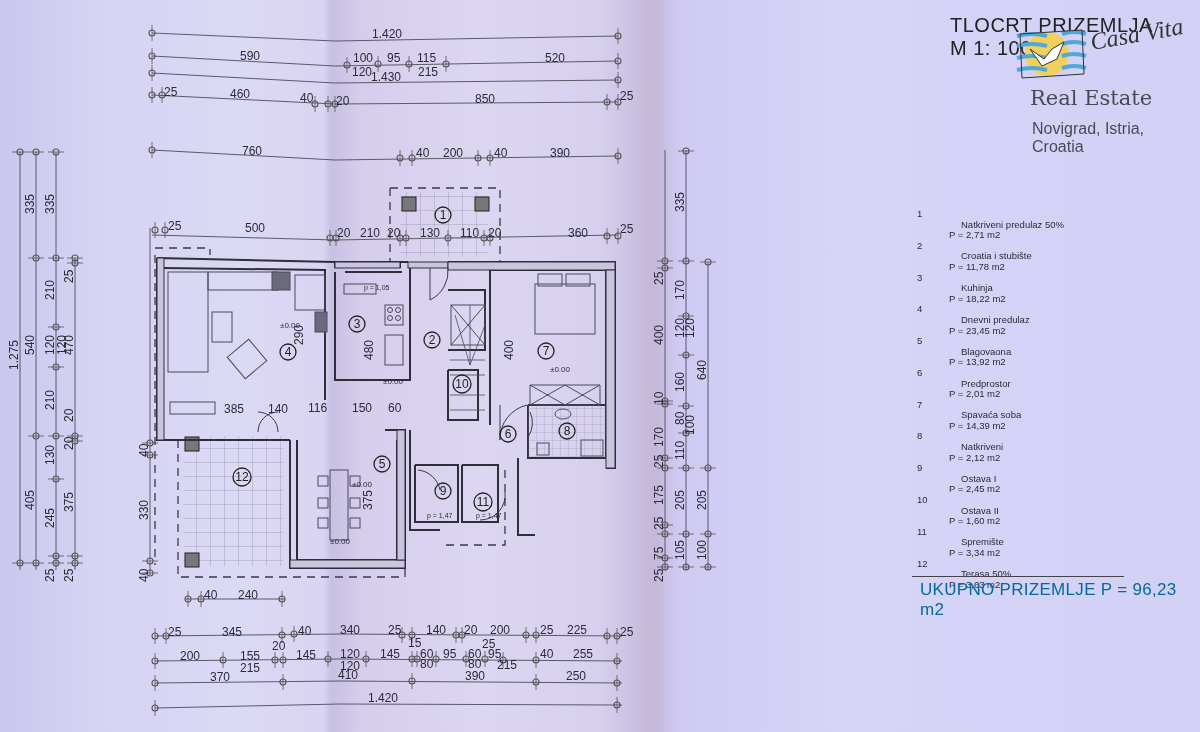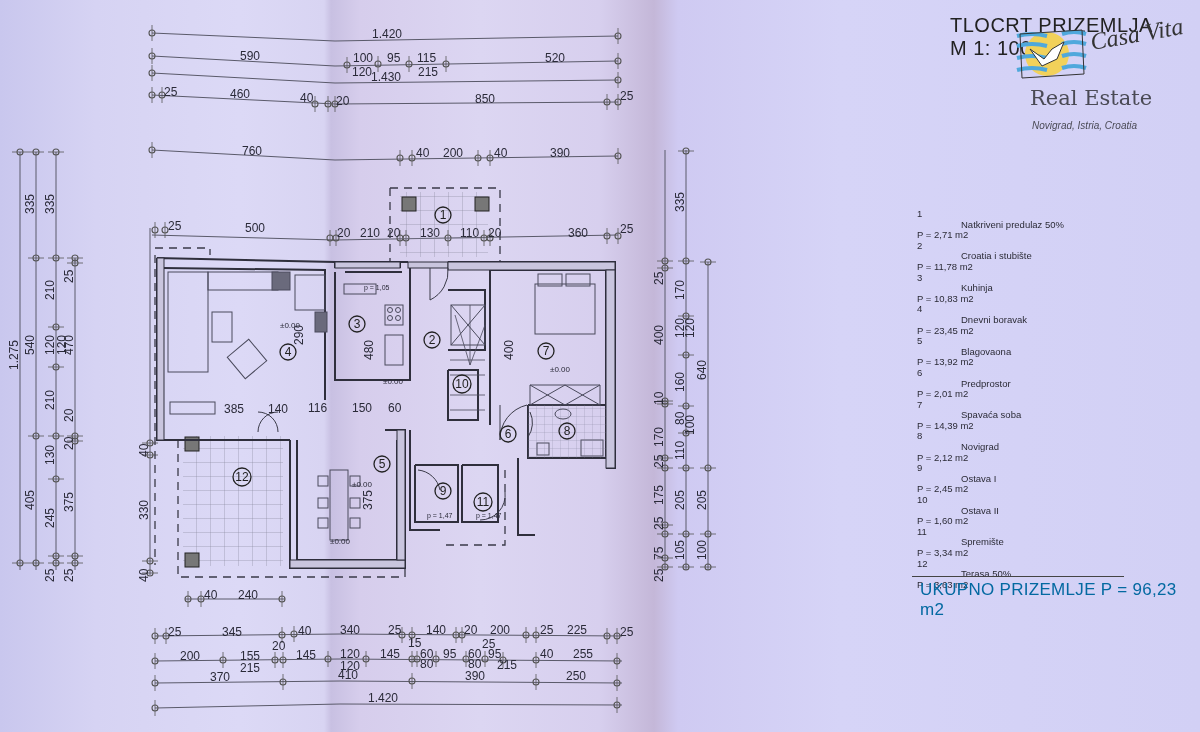--- a/index.html
+++ b/index.html
@@ -7,25 +7,25 @@
     font-family:"Liberation Sans",sans-serif;
     background:linear-gradient(90deg,#c9c7ee 0%,#d6d3f3 8%,#dcd9f6 20%,#d8d4f2 27%,#c8c0e2 27.6%,#d6cdec 30%,#dcd6f2 40%,#d7cfee 50%,#c4b7d8 54.5%,#cfcaf2 56.5%,#d6d4f7 70%,#d2d0f5 100%);}
   .sheet{position:absolute;inset:0;}
   svg.plan{position:absolute;left:0;top:0;width:1200px;height:732px;}
   .dim{font-size:12px;fill:#2a2a38;font-family:"Liberation Sans",sans-serif;}
   .dimsm{font-size:8px;fill:#2a2a38;font-family:"Liberation Sans",sans-serif;}
   .title{position:absolute;left:950px;top:14px;font-size:20px;color:#222;letter-spacing:.5px;line-height:23px;}
   .logo{position:absolute;left:1012px;top:24px;width:150px;height:60px;}
   .logo-text{position:absolute;left:1090px;top:22px;font-family:"Liberation Serif",serif;font-style:italic;font-size:24px;color:#333;line-height:24px;transform:rotate(-10deg);}
   .re{position:absolute;left:1030px;top:86px;font-family:"DejaVu Serif",serif;font-size:21px;color:#4a4a55;font-weight:300;}
-  .loc{position:absolute;left:1032px;top:120px;font-size:10px;color:#4a4a55;font-style:italic;}
+  .loc{position:absolute;left:1032px;top:120px;font-size:16px;color:#4a4a55;}
   .legend{position:absolute;left:917px;top:209px;font-size:9.5px;color:#2b2b36;line-height:10.6px;}
   .legend .num{display:block;}
   .legend .nm{display:block;padding-left:44px;}
-  .legend .ar{display:block;}
+  .legend .ar{display:block;margin-left:32px;}
   .total-line{position:absolute;left:912px;top:576px;width:212px;height:1px;background:#444;}
   .total{position:absolute;left:920px;top:580px;font-size:17px;color:#0369a1;letter-spacing:.3px;}
 </style>
 </head>
 <body>
 
 <div class="sheet">
 
 <svg class="plan" viewBox="0 0 1200 732">
   <defs>
@@ -521,45 +521,45 @@
         <span class="ar">P =  2,71 m2</span>
       </div>
   <div>
         <span class="num">2</span>
         <span class="nm">Croatia i stubište</span>
         <span class="ar">P = 11,78 m2</span>
       </div>
   <div>
         <span class="num">3</span>
         <span class="nm">Kuhinja</span>
-        <span class="ar">P = 10,83 m2</span>
+        <span class="ar">P = 18,22 m2</span>
       </div>
   <div>
         <span class="num">4</span>
-        <span class="nm">Dnevni boravak</span>
+        <span class="nm">Dnevni predulaz</span>
         <span class="ar">P = 23,45 m2</span>
       </div>
   <div>
         <span class="num">5</span>
         <span class="nm">Blagovaona</span>
         <span class="ar">P = 13,92 m2</span>
       </div>
   <div>
         <span class="num">6</span>
         <span class="nm">Predprostor</span>
         <span class="ar">P = 2,01 m2</span>
       </div>
   <div>
         <span class="num">7</span>
         <span class="nm">Spavaća soba</span>
         <span class="ar">P = 14,39 m2</span>
       </div>
   <div>
         <span class="num">8</span>
-        <span class="nm">Novigrad</span>
+        <span class="nm">Natkriveni</span>
         <span class="ar">P = 2,12 m2</span>
       </div>
   <div>
         <span class="num">9</span>
         <span class="nm">Ostava I</span>
         <span class="ar">P = 2,45 m2</span>
       </div>
   <div>
         <span class="num">10</span>
         <span class="nm">Ostava II</span>

